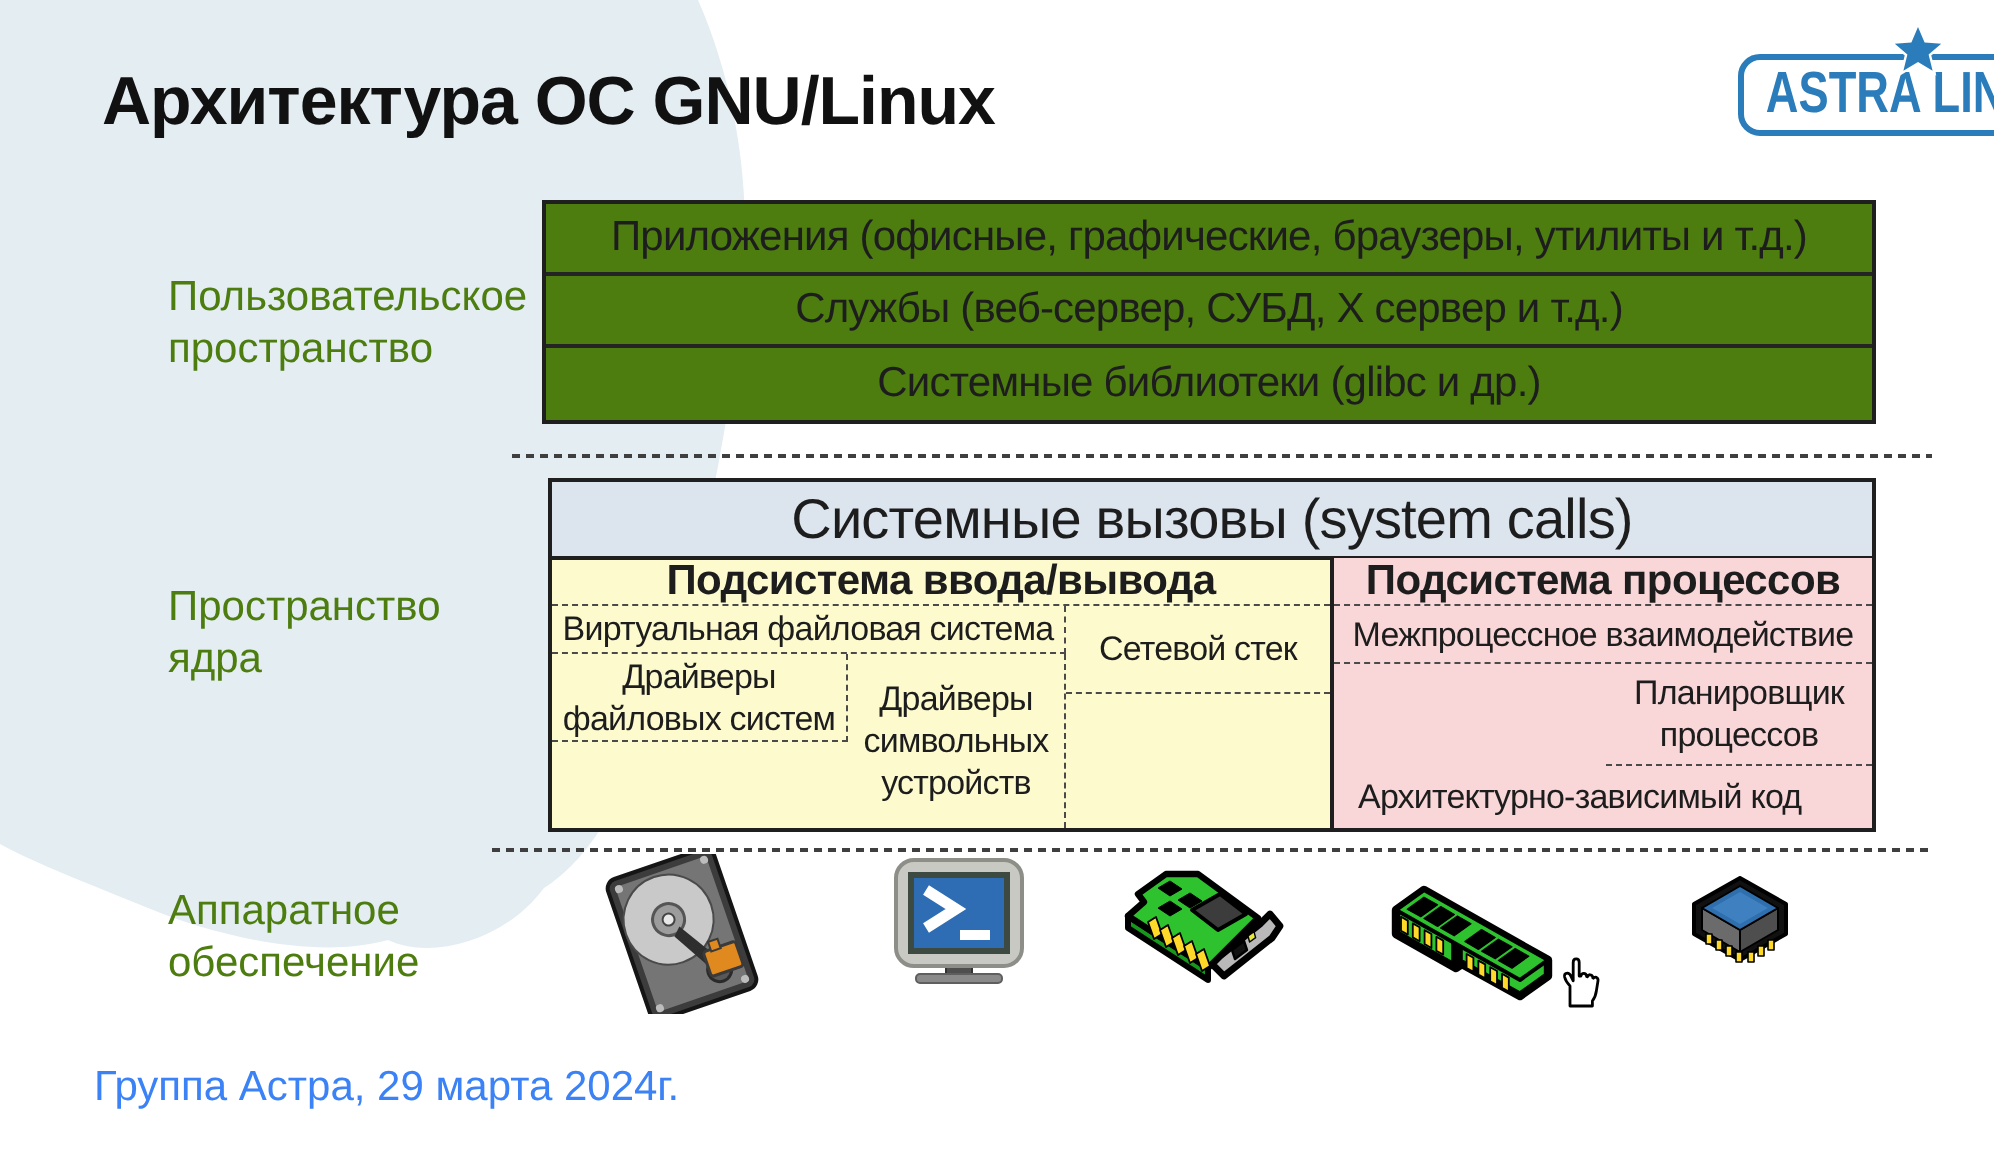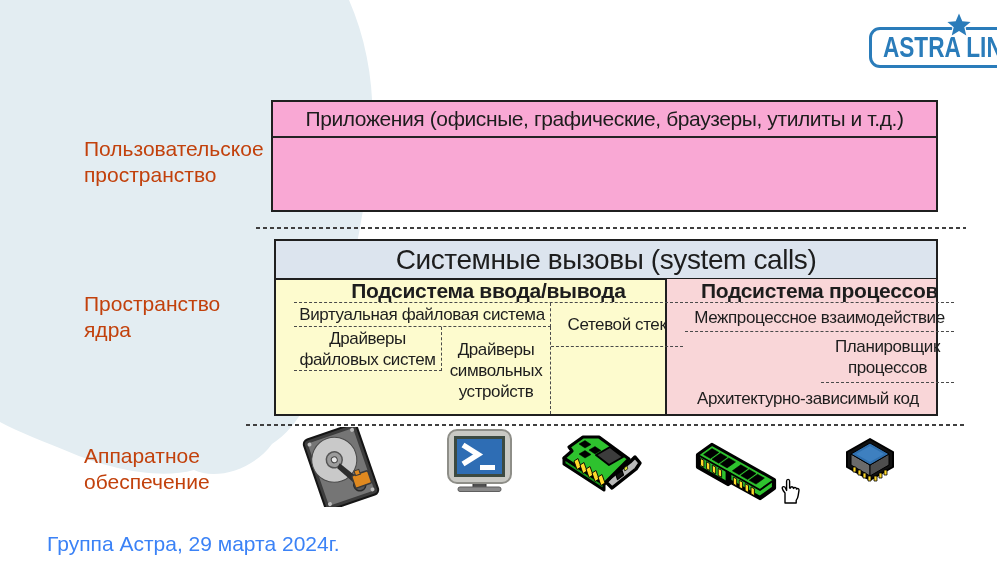--- a/index.html
+++ b/index.html
@@ -31,30 +31,30 @@
   }
   .logo-text{
     font-size:29px; font-weight:bold; color:#2a7cba;
     letter-spacing:0px; white-space:nowrap;
     transform:scaleX(0.78) translateX(14px); transform-origin:left center;
   }
   .logo-star{left:945px; top:12px; z-index:4;}
 
   
   .side-label{
-    z-index:2; font-size:21px; line-height:26px; color:#c2410c;
+    z-index:2; font-size:21px; line-height:26px; color:#4d7c0f;
   }
   .lbl-user{left:84px; top:136px; width:200px;}
   .lbl-kernel{left:84px; top:291px; width:150px;}
   .lbl-hw{left:84px; top:443px; width:150px;}
 
   
   .green-box{
     left:271px; top:100px; width:667px; height:112px; z-index:2;
-    background:#f9a8d4; border:2px solid #1f1f1f; box-sizing:border-box;
+    background:#4d7c0f; border:2px solid #1f1f1f; box-sizing:border-box;
   }
   .green-row{
     height:36px; display:flex; align-items:center; justify-content:center;
     font-size:21px; letter-spacing:-0.4px; box-sizing:border-box;
     white-space:nowrap;
   }
   .green-row.sep{border-bottom:2px solid #242424; height:36px;}
 
   
   .zone-dash{
@@ -74,21 +74,20 @@
     background:#dce4ee; border-bottom:2px solid #1f1f1f;
     display:flex; align-items:center; justify-content:center;
     font-size:28px; letter-spacing:-0.4px; white-space:nowrap; padding-top:1px;
   }
   .pink-area{left:389px; top:38px; width:271px; height:135px;
     background:#f9d6d8; border-left:2px solid #1f1f1f; box-sizing:border-box;}
   .kcell{
     display:flex; align-items:center; justify-content:center; text-align:center;
     box-sizing:border-box; font-size:17px; line-height:21px; letter-spacing:-0.4px;
     z-index:3;
-    margin-left:18px;
   }
   .kcell.hdr{font-weight:bold; font-size:21px; letter-spacing:-0.3px;}
   .db{border-bottom:1.3px dashed #4a4a4a;}
   .dr{border-right:1.3px dashed #4a4a4a;}
 
   
   .c-io-hdr   {left:0;   top:38;  width:389px; height:24px;}
   .c-vfs      {left:0px;   top:62px;  width:257px; height:24px;}
   .c-net-stack{left:257px; top:62px;  width:132px; height:44px;}
   .c-fs-drv   {left:0px;   top:86px;  width:148px; height:44px;}
@@ -125,34 +124,37 @@
   <svg class="abs bg-blob" width="997" height="576" viewBox="0 0 997 576">
     <path d="M 0 0 L 349 0
              C 370 48 377 103 370 160
              C 362 230 348 292 330 347
              C 316 390 299 427 272 444
              C 252 471 215 480 194 470
              C 158 480 108 468 74 454
              C 45 442 18 432 0 422 Z" fill="#e3edf2"></path>
   </svg>
 
+  <div class="abs title">Архитектура ОС GNU/Linux</div>
 
   <div class="abs logo-box">
     <span class="logo-text">ASTRA LINUX</span>
   </div>
   <svg class="abs logo-star" width="28" height="26" viewBox="0 0 28 26">
     <path d="M14 1.5 L17.3 9.3 L25.6 9.9 L19.3 15.3 L21.3 23.4 L14 19 L6.7 23.4 L8.7 15.3 L2.4 9.9 L10.7 9.3 Z" fill="#2a7cba" stroke="#ffffff" stroke-width="2.4" paint-order="stroke"></path>
   </svg>
 
   <div class="abs side-label lbl-user">Пользовательское пространство</div>
   <div class="abs side-label lbl-kernel">Пространство ядра</div>
   <div class="abs side-label lbl-hw">Аппаратное обеспечение</div>
 
   <div class="abs green-box">
     <div class="green-row sep">Приложения (офисные, графические, браузеры, утилиты и т.д.)</div>
+    <div class="green-row sep">Службы (веб-сервер, СУБД, X сервер и т.д.)</div>
+    <div class="green-row">Системные библиотеки (glibc и др.)</div>
   </div>
 
   <div class="abs zone-dash dash1"></div>
   <div class="abs zone-dash dash2"></div>
 
   <div class="abs kernel-box">
     <div class="abs syscalls">Системные вызовы (system calls)</div>
     <div class="abs pink-area"></div>
 
     <div class="abs kcell hdr db c-io-hdr">Подсистема ввода/вывода</div>

